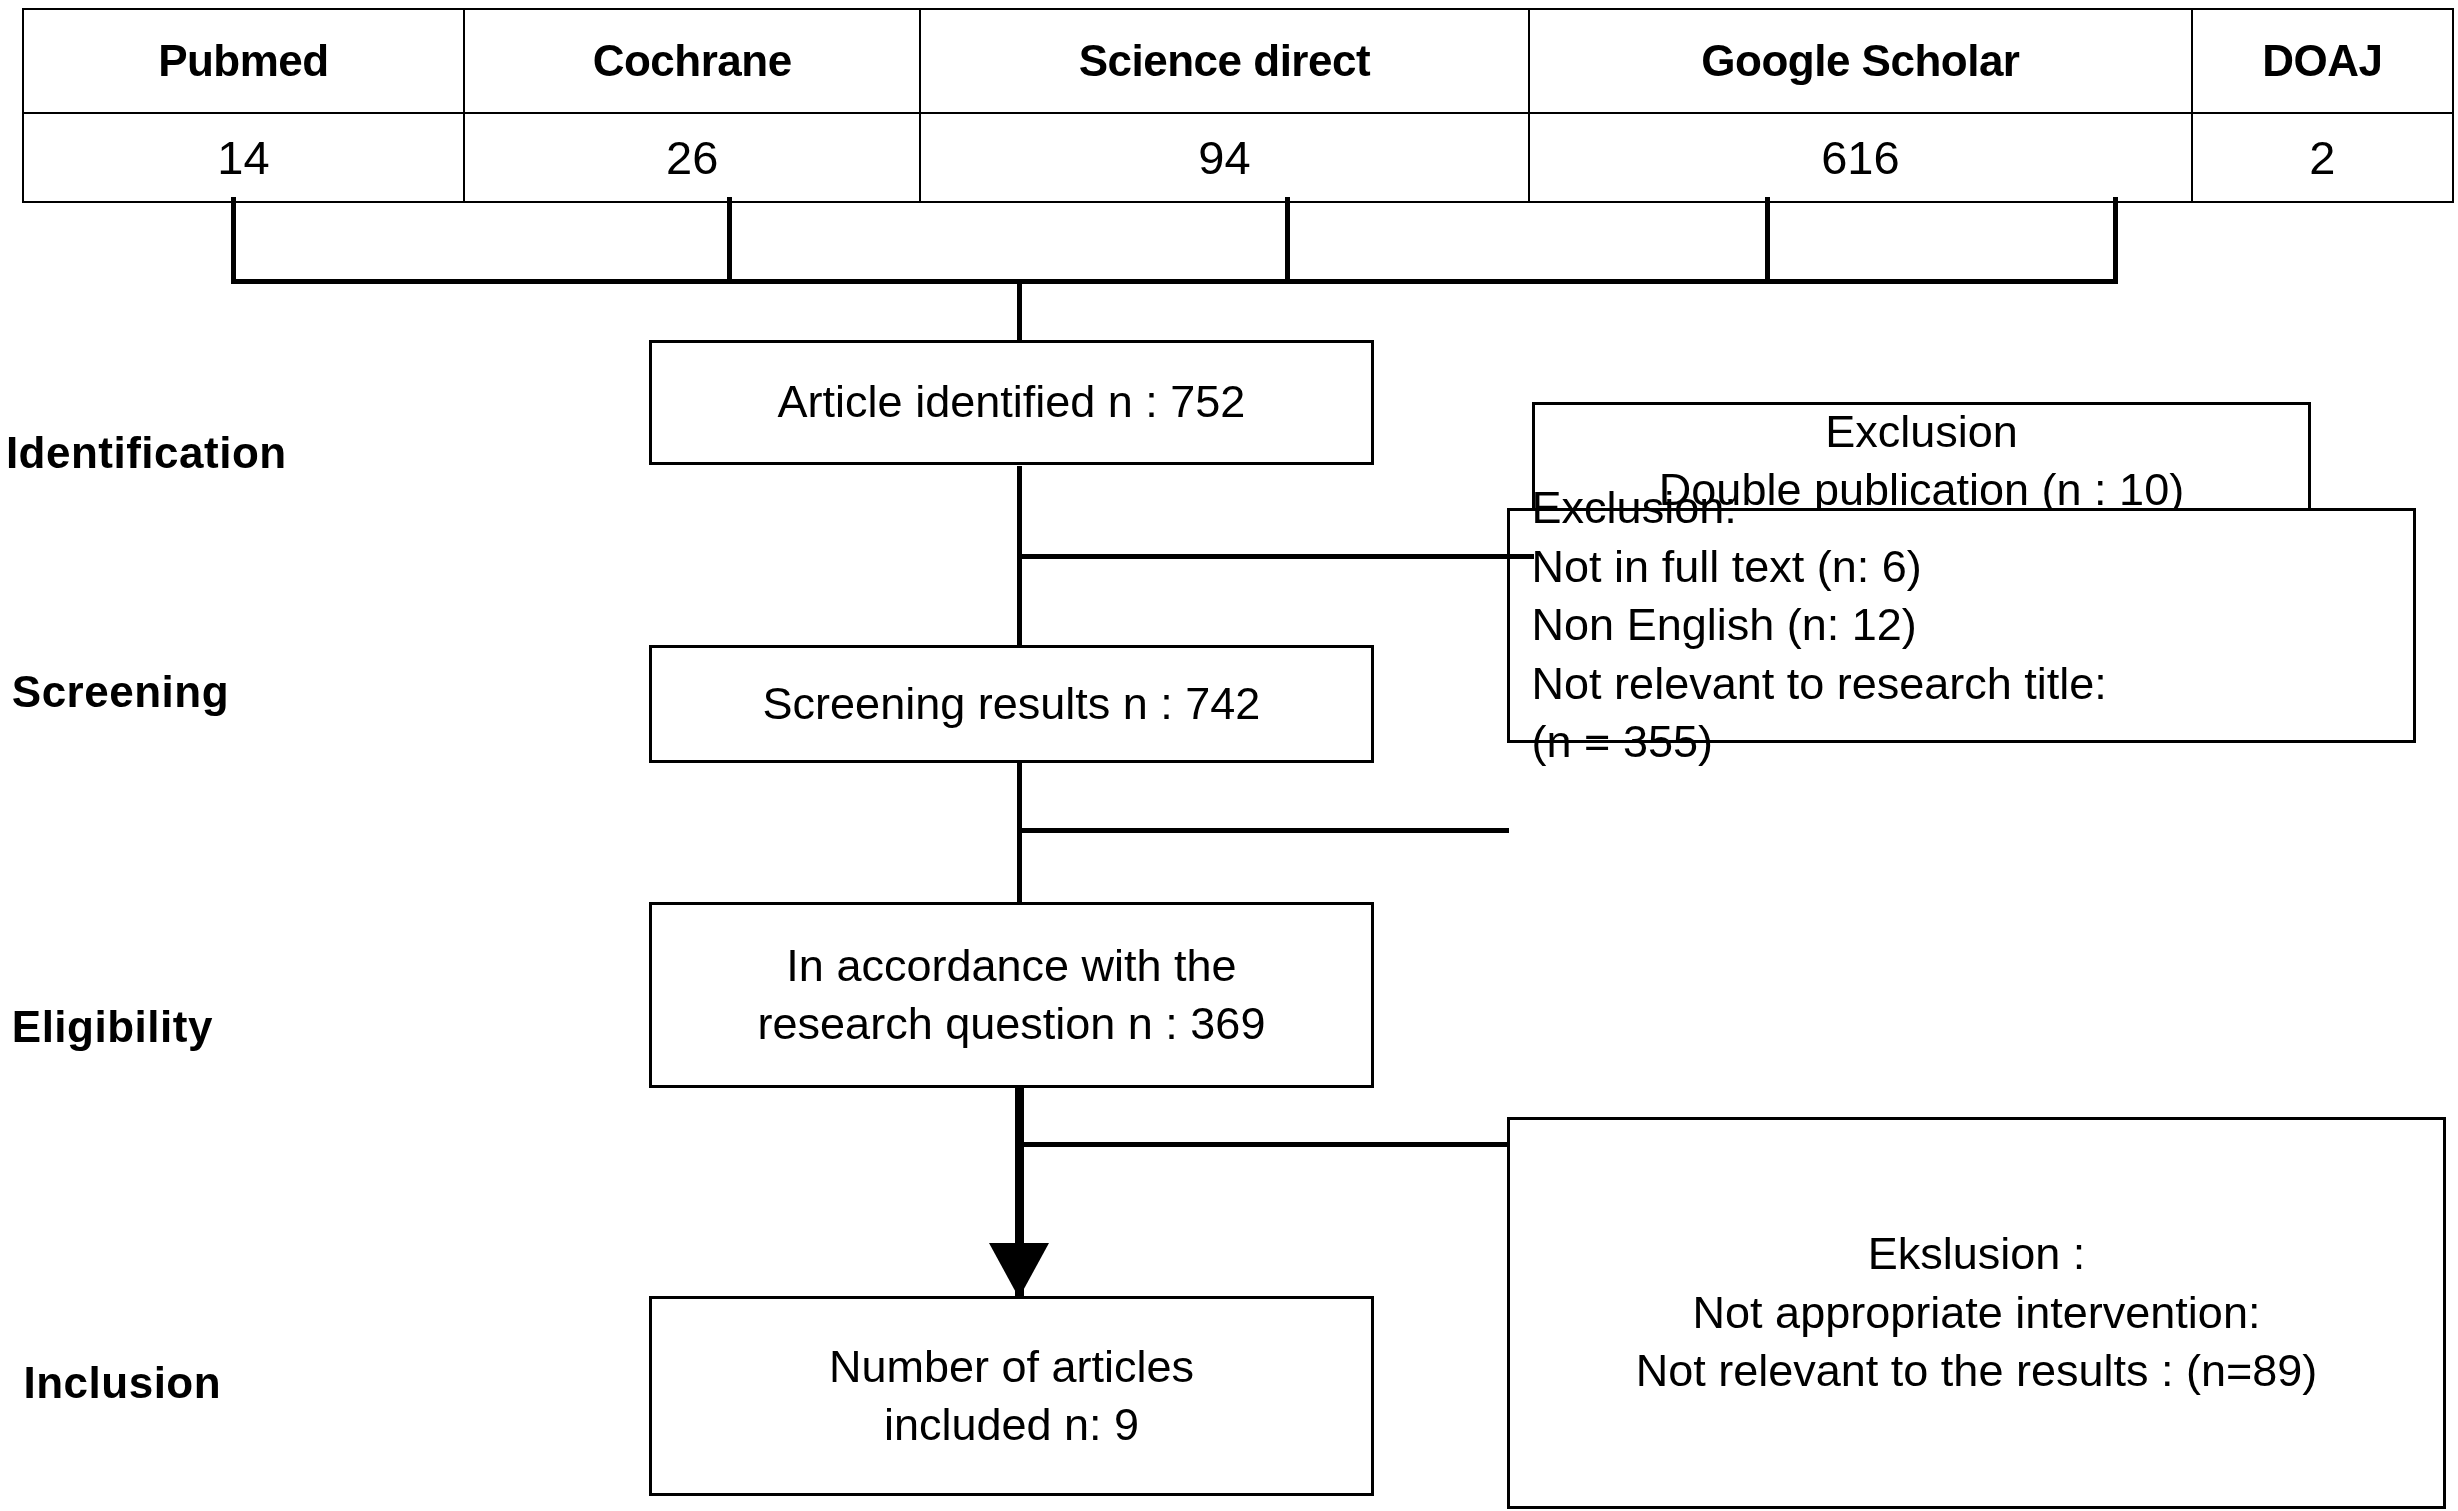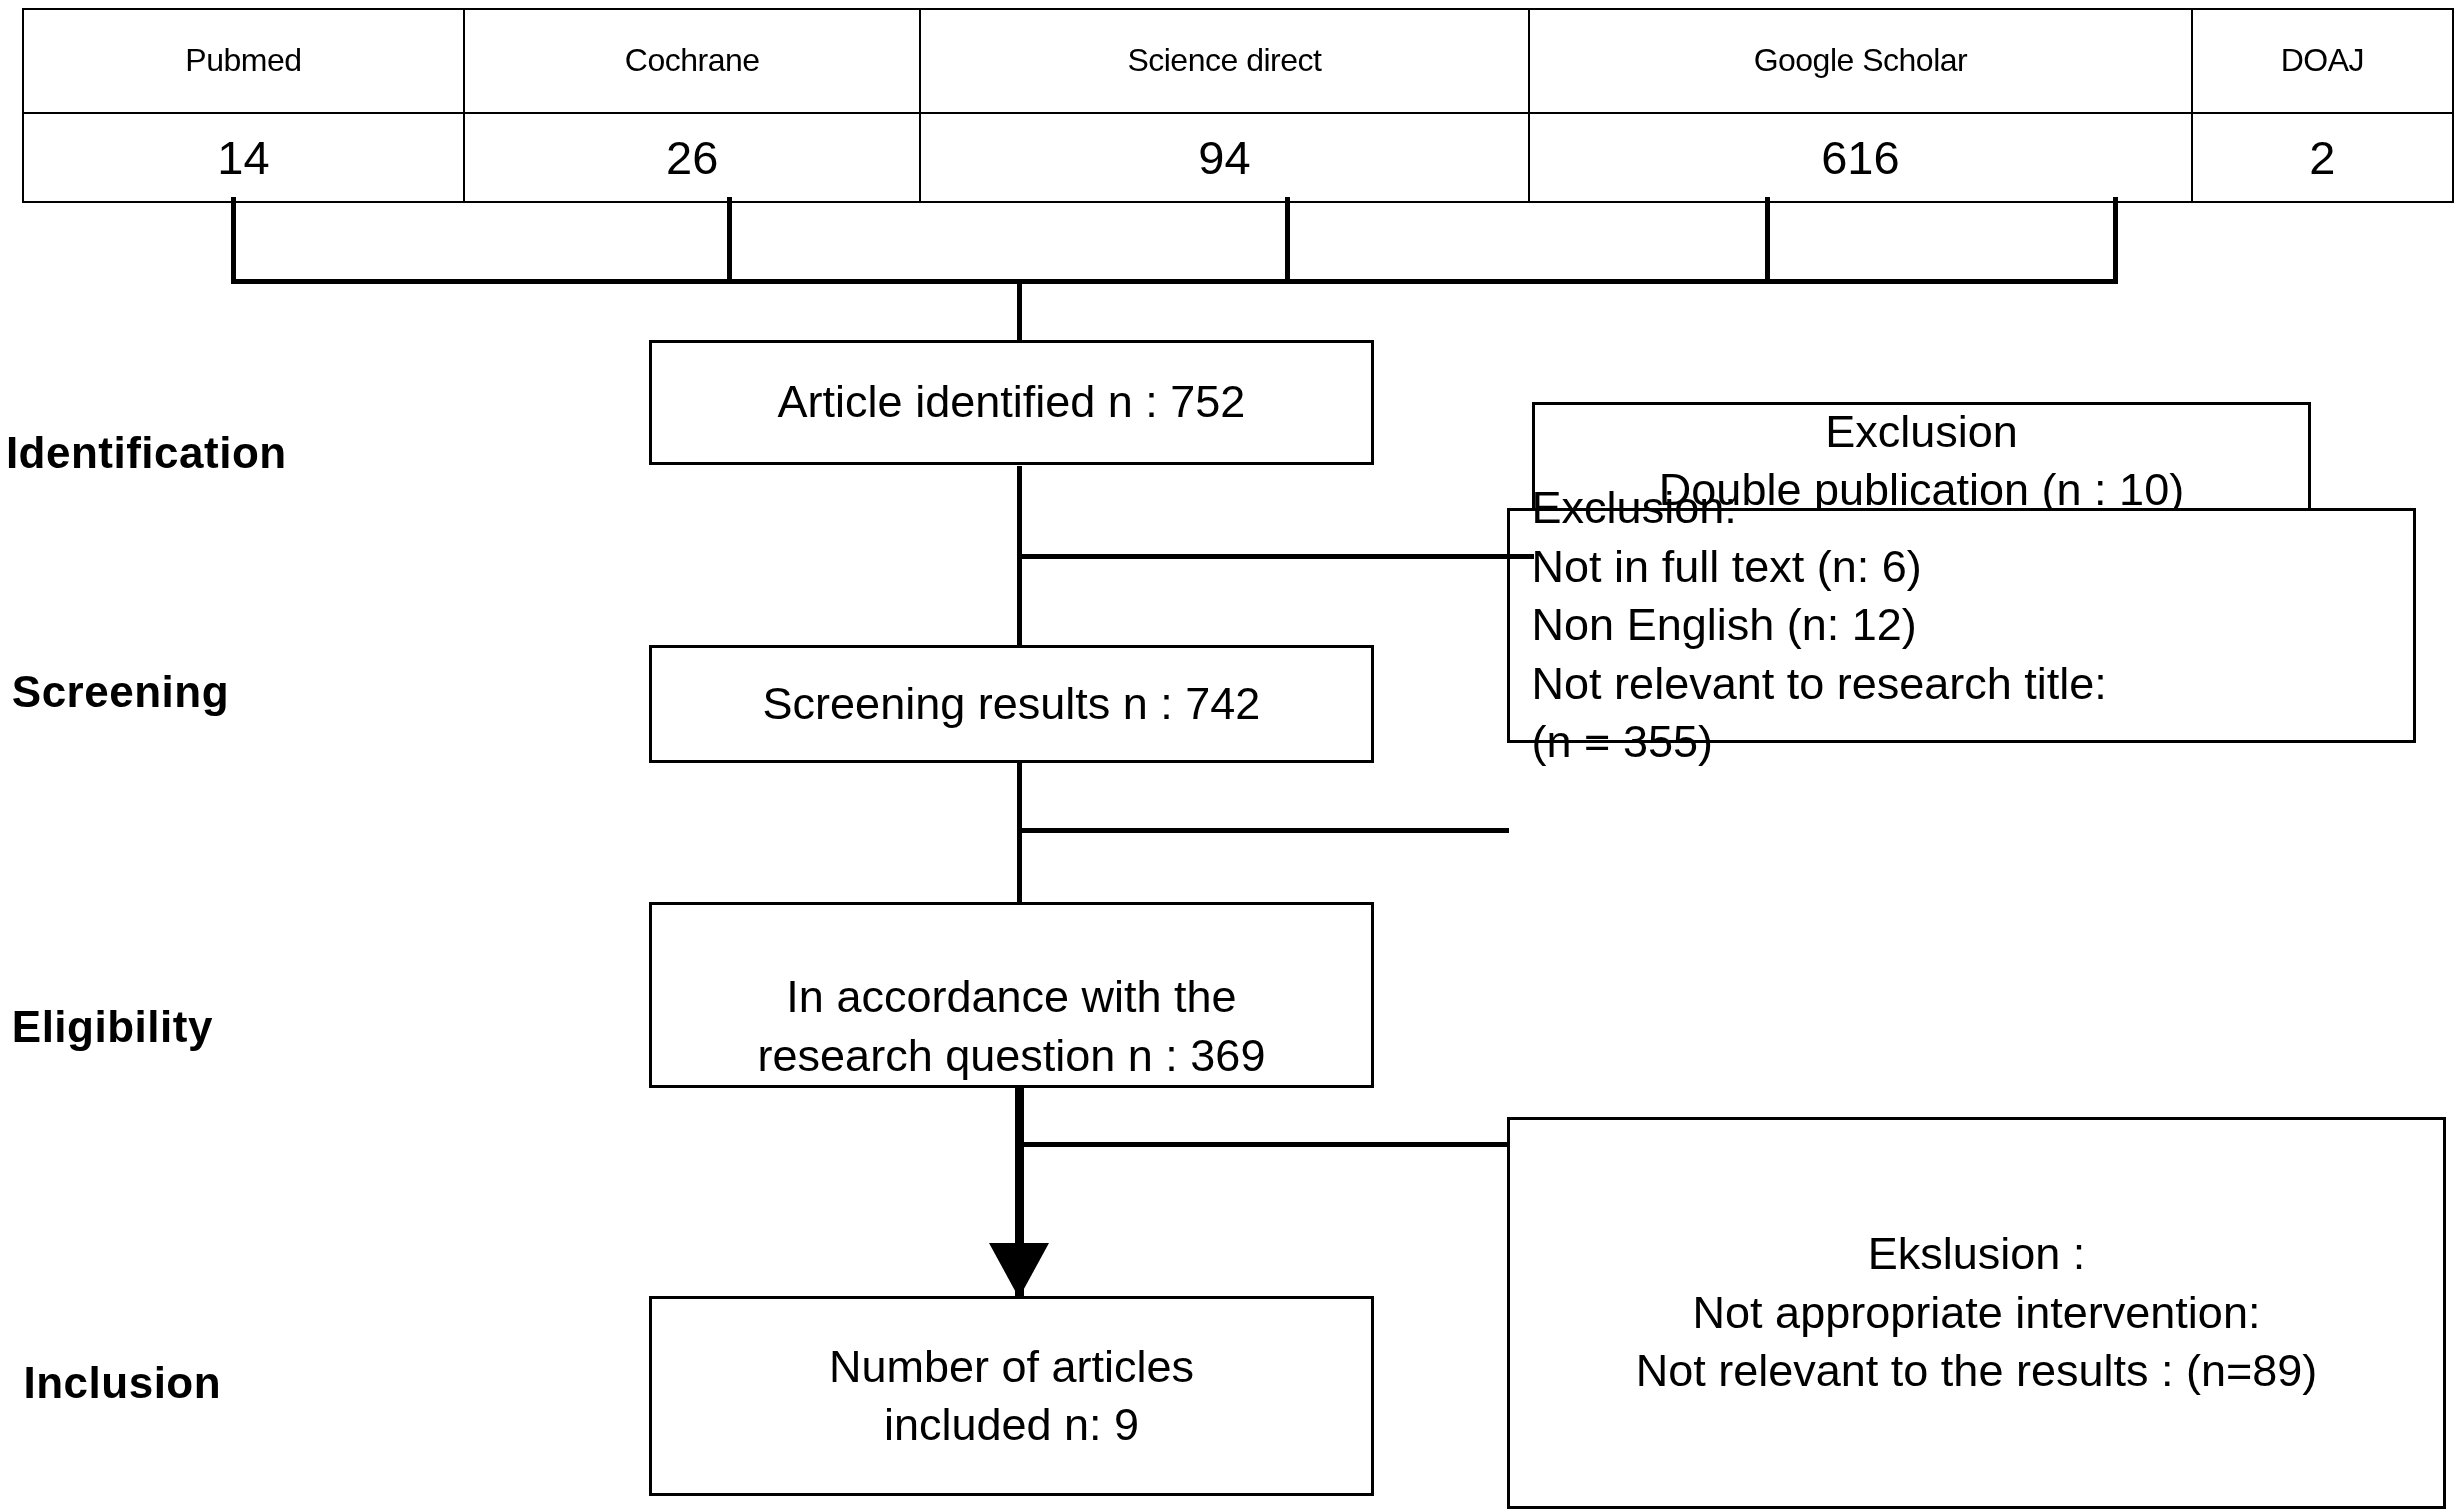--- a/index.html
+++ b/index.html
@@ -29,22 +29,22 @@
     table-layout: fixed;
   }
   .src-table td {
     border: 2.9px solid #000;
     text-align: center;
     vertical-align: middle;
     padding: 0;
   }
   .src-table tr.header-row td {
     height: 102px;
-    font-weight: normal;
-    font-size: 32px;
+    font-weight: bold;
+    font-size: 44px;
     letter-spacing: -0.5px;
     margin-top: 28px;
   }
   .src-table tr.count-row td {
     height: 87px;
     font-weight: normal;
     font-size: 47px;
   }
 
   
@@ -135,21 +135,21 @@
   <div class="stage-label" style="left:23.5px; top:1358px;">Inclusion</div>
 
   <div class="fbox" style="left:649px; top:340px; width:725px; height:125px;">
     <div class="inner">Article identified n : 752</div>
   </div>
 
   <div class="fbox" style="left:649px; top:645px; width:725px; height:118px;">
     <div class="inner">Screening results n : 742</div>
   </div>
 
-  <div class="fbox" style="left:649px; top:902px; width:725px; height:186px;align-items:flex-end;">
+  <div class="fbox" style="left:649px; top:902px; width:725px; height:186px;">
     <div class="inner">
       <div>In accordance with the</div>
       <div>research question n : 369</div>
     </div>
   </div>
 
   <div class="fbox" style="left:649px; top:1296px; width:725px; height:200px;">
     <div class="inner">
       <div>Number of articles</div>
       <div>included n: 9</div>

